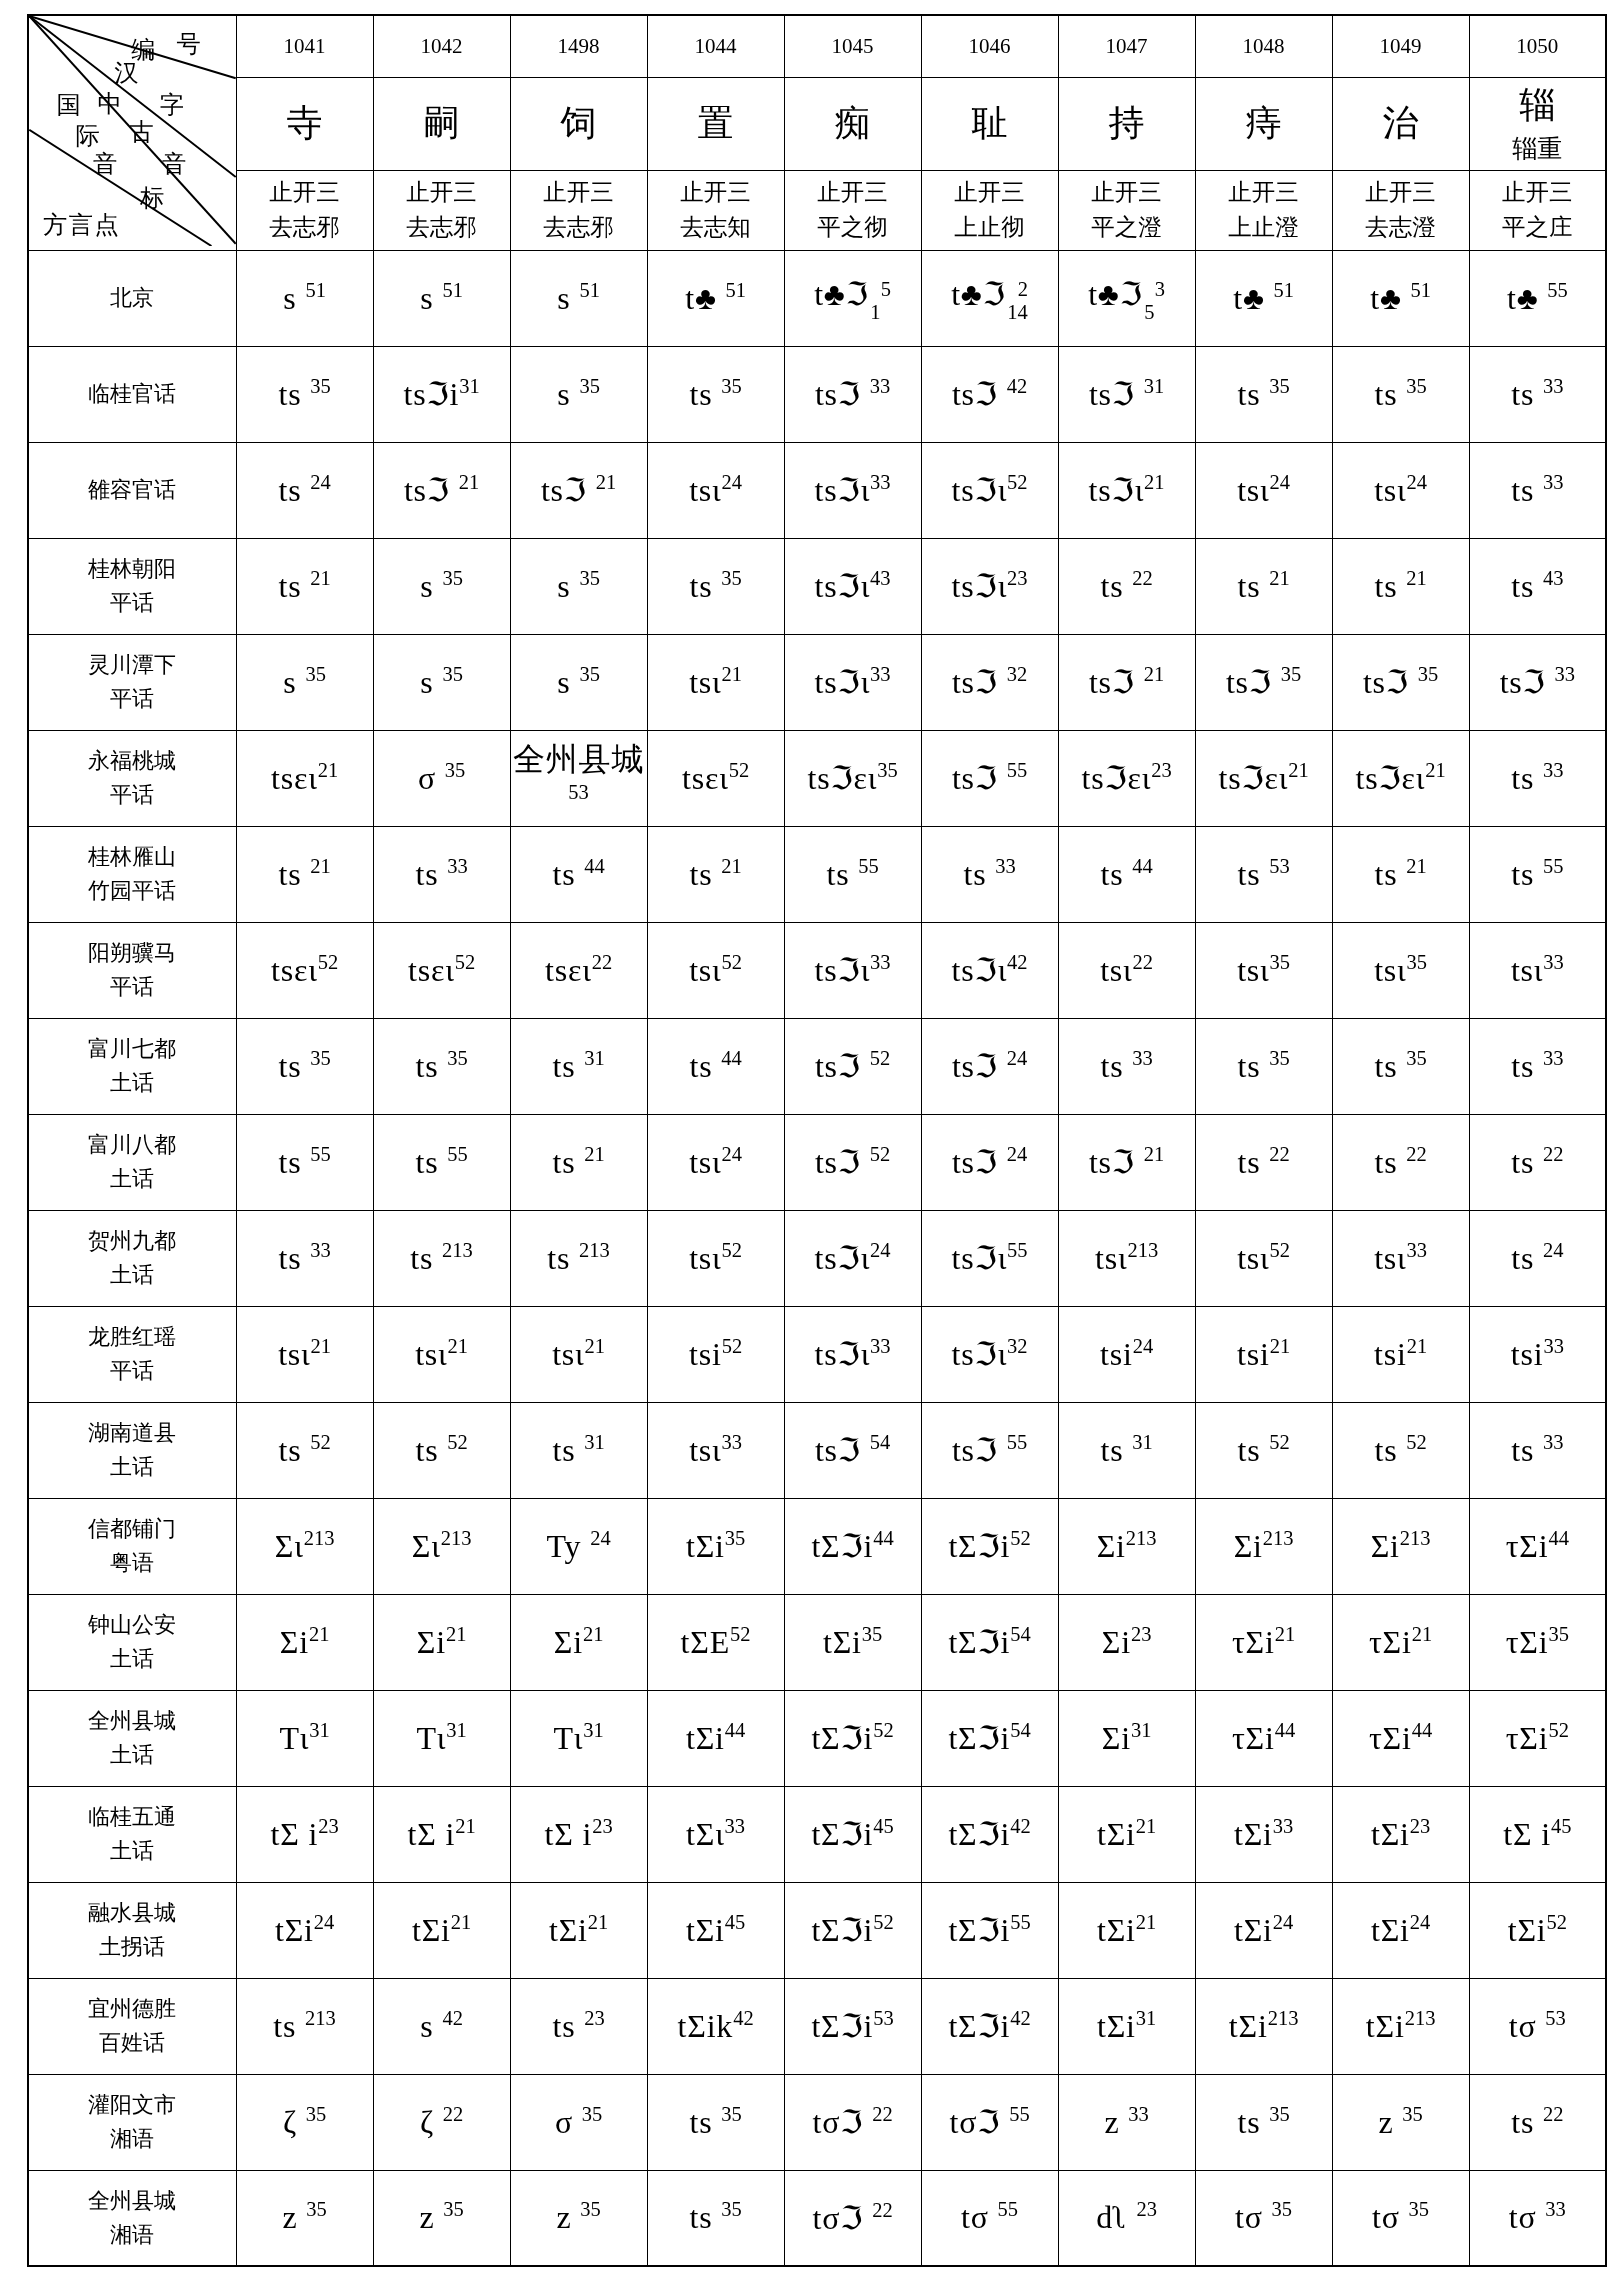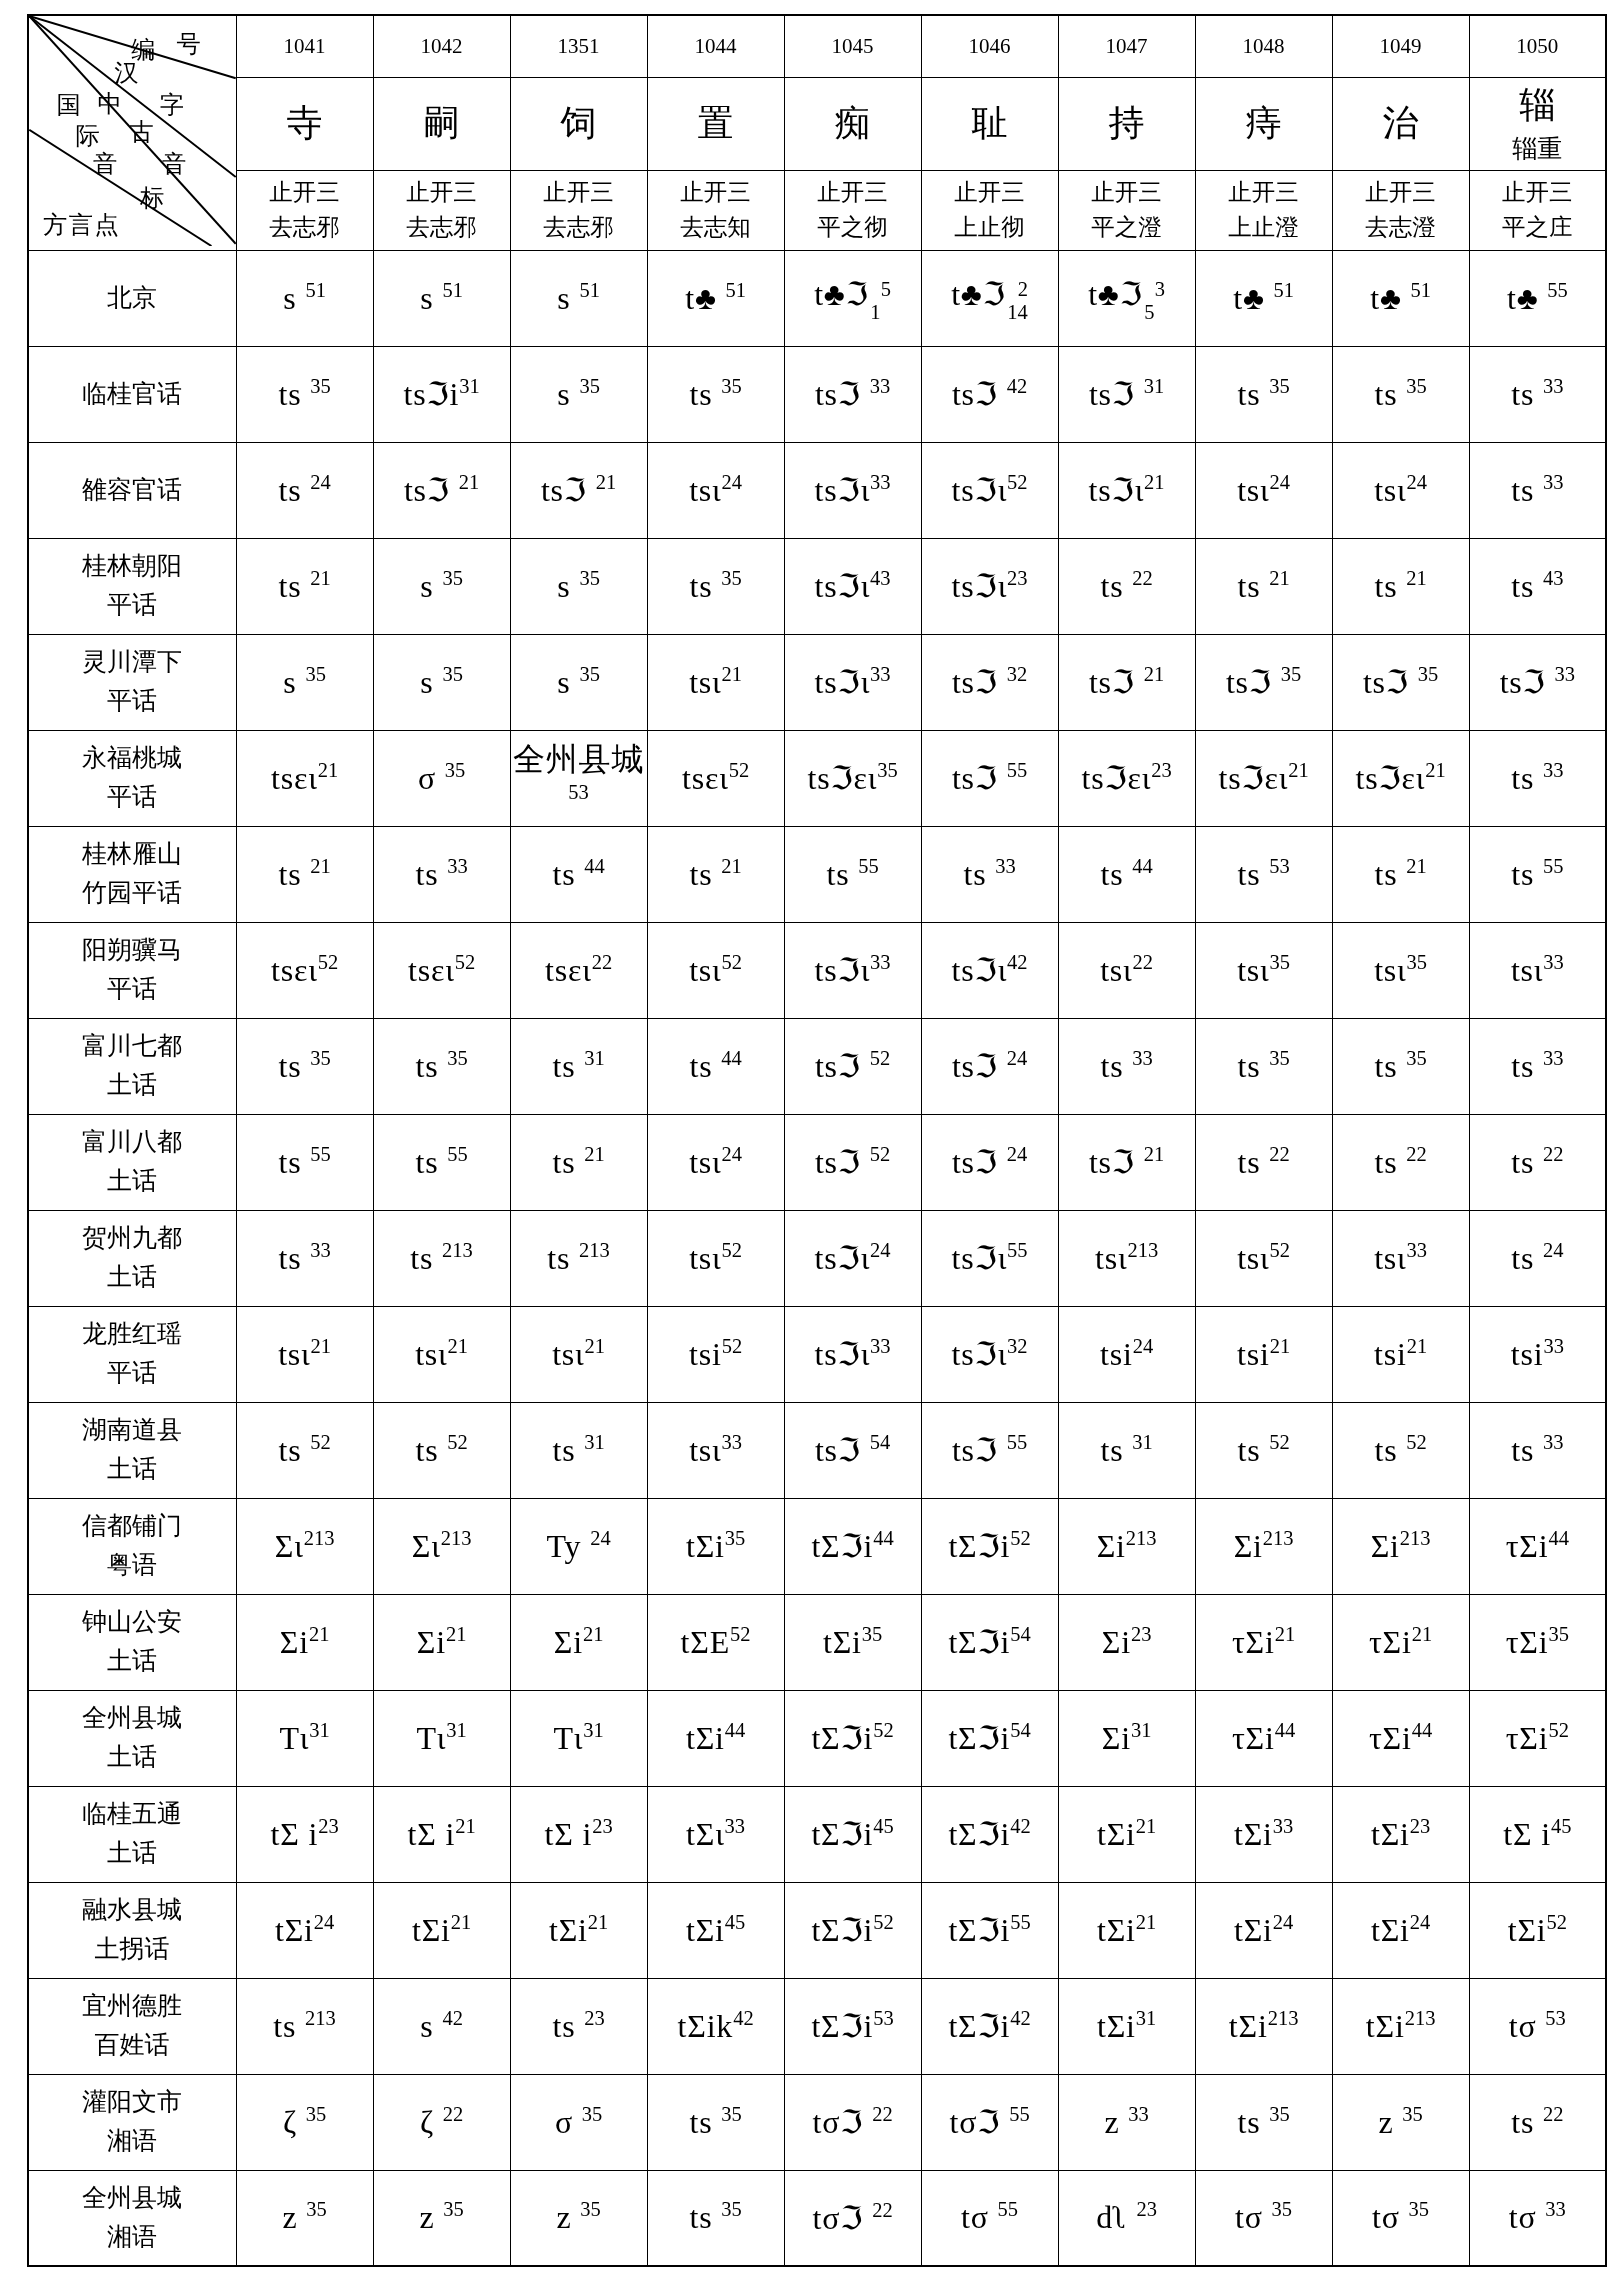--- a/index.html
+++ b/index.html
@@ -12,21 +12,21 @@
   table{border-collapse:collapse;table-layout:fixed;border:2.3px solid #000;}
   td{border:1.5px solid #000;text-align:center;vertical-align:middle;padding:0;overflow:hidden;}
   tr.row-ids{height:61px;}
   tr.row-chars{height:91px;}
   tr.row-mc{height:78px;font-family:Liberation Serif, serif;}
   tbody tr{height:96px;}
   .id-cell{font-size:21px;}
   .char-cell .hw{display:block;font-size:36px;line-height:1.15;}
   .char-cell .hw-note{display:block;font-size:25px;line-height:1.1;margin-top:8px;}
   .mc-cell{font-size:23.5px;line-height:1.5;white-space:pre-line;}
-  .name-cell{font-size:25px;line-height:1.55;white-space:pre-line;margin-top:20px;}
+  .name-cell{font-size:22px;line-height:1.55;white-space:pre-line;margin-top:20px;}
   .ph-cell{font-size:32px;}
   .base{font-size:32px;white-space:pre;letter-spacing:0.8px;}
   .tone{font-size:20.5px;position:relative;top:-12px;letter-spacing:0;}
   .stk{display:inline-block;font-size:20.5px;line-height:1.12;text-align:left;vertical-align:middle;transform:translateY(3px);}
   .stk-top{display:block;padding-left:12px;}
   .stk-bot{display:block;padding-left:1.5px;}
   .corner-cell{padding:0;position:relative;}
   .corner-svg line{stroke:#000;stroke-width:2.6;}
   .corner-svg text{font-size:32px;fill:#000;font-family:"Liberation Serif","DejaVu Serif","DejaVu Sans",serif;}
 </style>
@@ -71,21 +71,21 @@
       <text x="84" y="205">音</text>
       <text x="146" y="250">标</text>
       <text x="18" y="286">方</text>
       <text x="52" y="286">言</text>
       <text x="86" y="286">点</text>
     </g>
   </svg>
 </td>
           <td class="id-cell">1041</td>
           <td class="id-cell">1042</td>
-          <td class="id-cell">1351</td>
+          <td class="id-cell">1498</td>
           <td class="id-cell">1044</td>
           <td class="id-cell">1045</td>
           <td class="id-cell">1046</td>
           <td class="id-cell">1047</td>
           <td class="id-cell">1048</td>
           <td class="id-cell">1049</td>
           <td class="id-cell">1050</td>
         </tr>
         <tr class="row-chars">
           <td class="char-cell">

